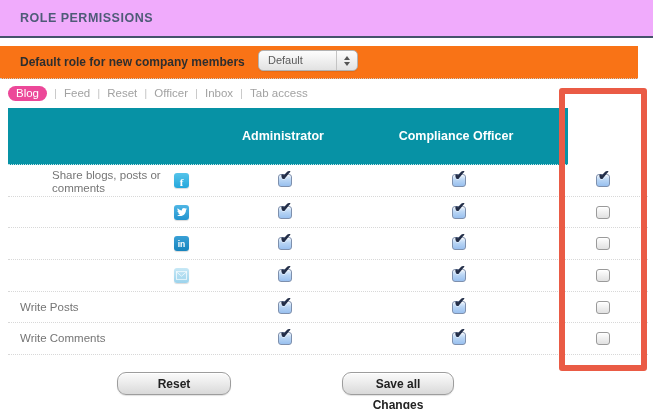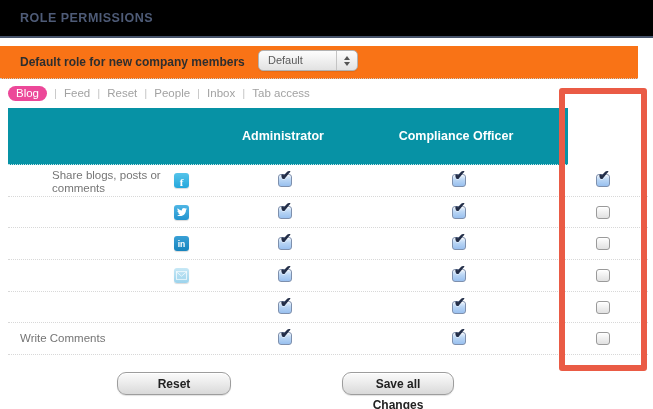--- a/index.html
+++ b/index.html
@@ -3,21 +3,21 @@
 <meta charset="utf-8">
 <style>
   html,body{margin:0;padding:0;background:#ffffff;}
   .panel{
     position:relative;width:653px;height:409px;background:#ffffff;
     font-family:"Liberation Sans",sans-serif;overflow:hidden;
   }
   
   .top-band{
     position:absolute;left:0;top:0;width:653px;height:36px;
-    background:#000000;border-bottom:2px solid #46536b;
+    background:#f0abfc;border-bottom:2px solid #46536b;
   }
   .page-title{
     position:absolute;left:20px;top:0;line-height:36px;
     font-size:12.5px;font-weight:bold;color:#4e5b77;letter-spacing:.5px;
   }
   
   .role-band{
     position:absolute;left:0;top:46px;width:638px;height:33px;
     background:#f97316;border-bottom:1px dotted #c9c9c9;box-sizing:border-box;
   }
@@ -139,21 +139,21 @@
     </div>
   </div>
 
   <div class="tabs-row" id="tabs-row">
       <span class="tab active">Blog</span>
       <span class="tab-sep">|</span>
       <span class="tab">Feed</span>
       <span class="tab-sep">|</span>
       <span class="tab">Reset</span>
       <span class="tab-sep">|</span>
-      <span class="tab">People</span>
+      <span class="tab">Officer</span>
       <span class="tab-sep">|</span>
       <span class="tab">Inbox</span>
       <span class="tab-sep">|</span>
       <span class="tab">Tab access</span>
     </div>
 
   <div class="table-header">
     <div class="col-hdr hdr-admin">Administrator</div>
     <div class="col-hdr hdr-comp">Compliance Officer</div>
     <div class="col-hdr hdr-def">Default</div>
@@ -218,20 +218,21 @@
         </span>
         <span class="checkbox cell-admin checked">
           <span class="tick">✔</span>
         </span>
         <span class="checkbox cell-comp checked">
           <span class="tick">✔</span>
         </span>
         <span class="checkbox cell-def"></span>
       </div>
       <div class="row">
+        <span class="cell-label">Write Posts</span>
         <span class="checkbox cell-admin checked">
           <span class="tick">✔</span>
         </span>
         <span class="checkbox cell-comp checked">
           <span class="tick">✔</span>
         </span>
         <span class="checkbox cell-def"></span>
       </div>
       <div class="row">
         <span class="cell-label">Write Comments</span>

